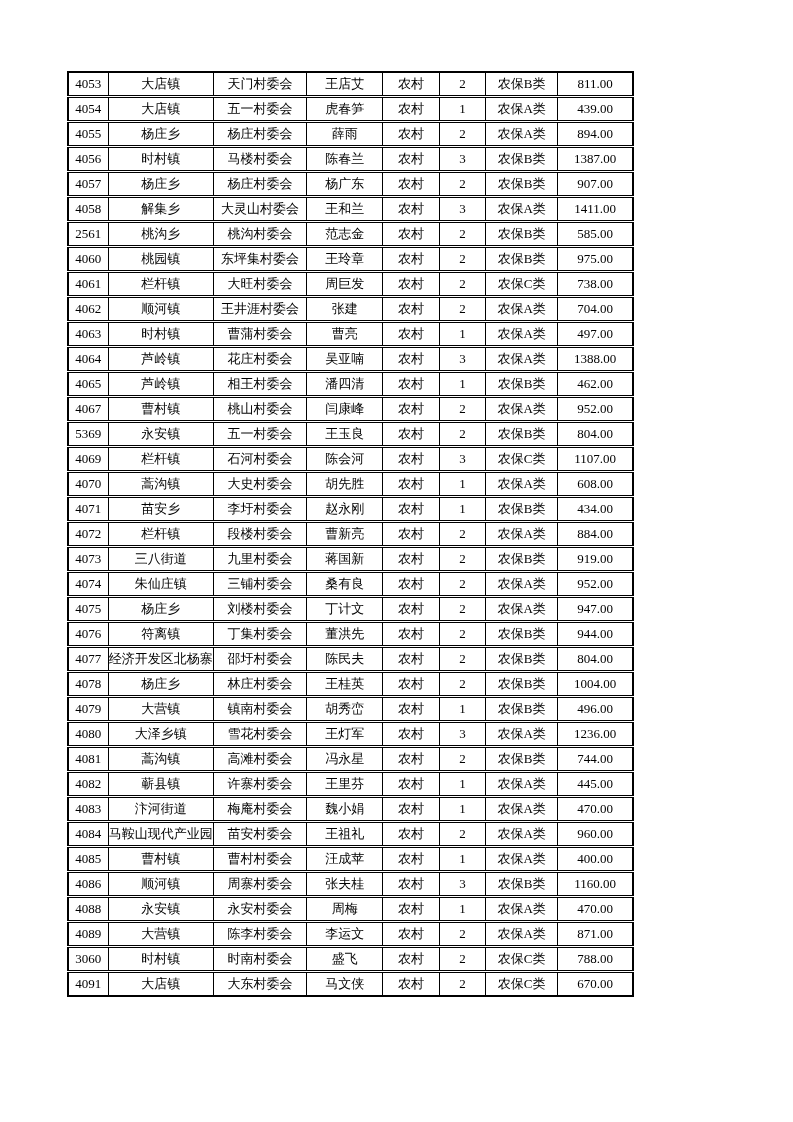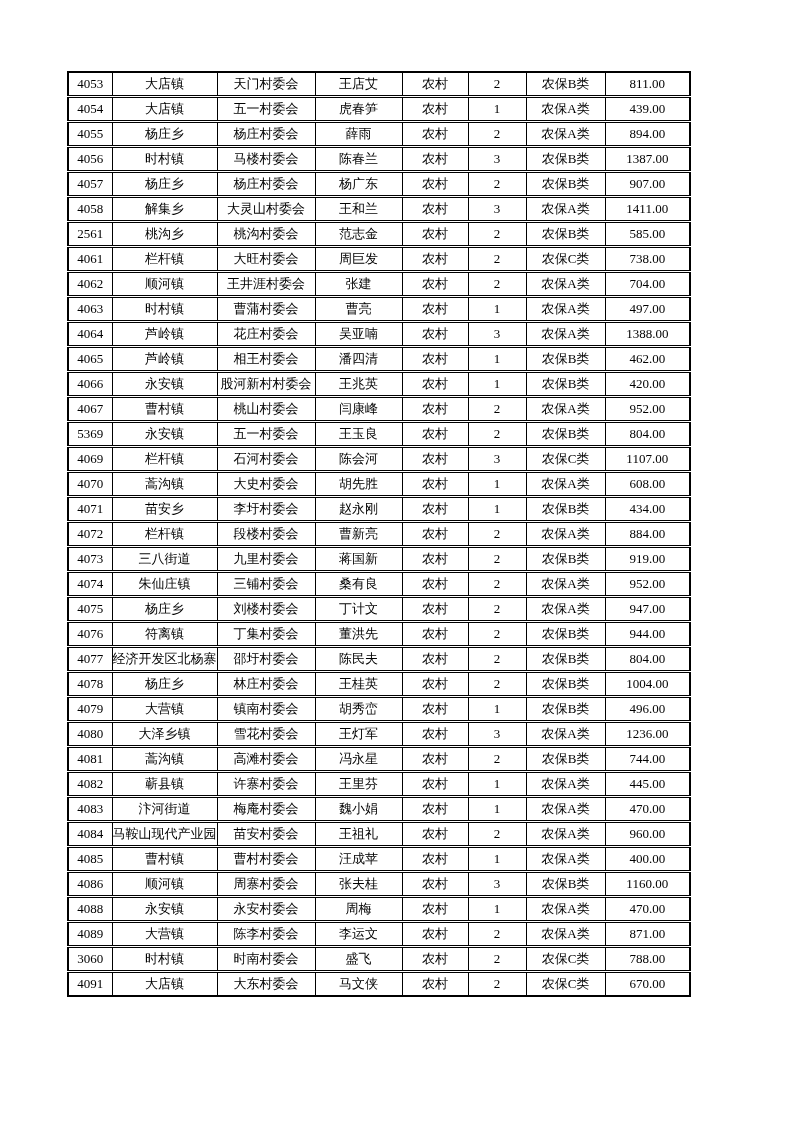--- a/index.html
+++ b/index.html
@@ -3,21 +3,21 @@
 <meta charset="utf-8">
 <style>
   html,body{margin:0;padding:0;}
   body{
     width:793px;height:1122px;
     background:#ffffff;
     position:relative;
     font-family:"Liberation Serif","DejaVu Serif",serif;
   }
   .sheet{
-    position:absolute;left:0;top:0;width:793px;height:1122px;background:#ffffff;
+    position:absolute;left:0;top:0;width:634px;height:1122px;background:#ffffff;
   }
   table.grid{
     position:absolute;left:67px;top:71px;
     border-collapse:collapse;
     table-layout:fixed;
     border:2px solid #000;
   }
   table.grid td{
     border-left:1px solid #000;
     border-right:1px solid #000;
@@ -117,20 +117,30 @@
           <td>2561</td>
           <td>桃沟乡</td>
           <td>桃沟村委会</td>
           <td>范志金</td>
           <td>农村</td>
           <td>2</td>
           <td>农保B类</td>
           <td>585.00</td>
         </tr>
         <tr>
+          <td>4060</td>
+          <td>桃园镇</td>
+          <td>东坪集村委会</td>
+          <td>王玲章</td>
+          <td>农村</td>
+          <td>2</td>
+          <td>农保B类</td>
+          <td>975.00</td>
+        </tr>
+        <tr>
           <td>4061</td>
           <td>栏杆镇</td>
           <td>大旺村委会</td>
           <td>周巨发</td>
           <td>农村</td>
           <td>2</td>
           <td>农保C类</td>
           <td>738.00</td>
         </tr>
         <tr>
@@ -165,30 +175,20 @@
         </tr>
         <tr>
           <td>4065</td>
           <td>芦岭镇</td>
           <td>相王村委会</td>
           <td>潘四清</td>
           <td>农村</td>
           <td>1</td>
           <td>农保B类</td>
           <td>462.00</td>
-        </tr>
-        <tr>
-          <td>4066</td>
-          <td>永安镇</td>
-          <td>股河新村村委会</td>
-          <td>王兆英</td>
-          <td>农村</td>
-          <td>1</td>
-          <td>农保B类</td>
-          <td>420.00</td>
         </tr>
         <tr>
           <td>4067</td>
           <td>曹村镇</td>
           <td>桃山村委会</td>
           <td>闫康峰</td>
           <td>农村</td>
           <td>2</td>
           <td>农保A类</td>
           <td>952.00</td>

